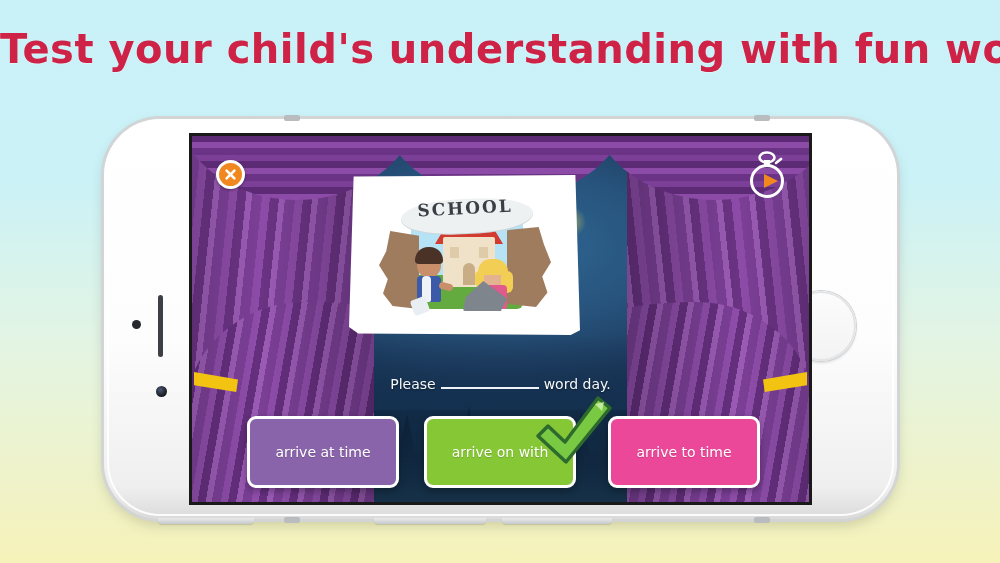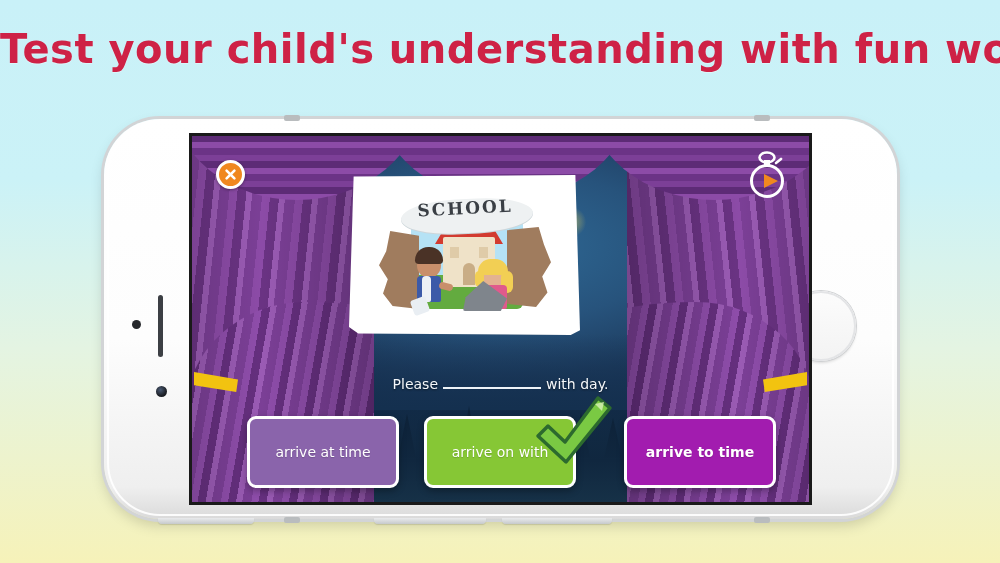--- a/index.html
+++ b/index.html
@@ -189,21 +189,21 @@
   .ans{
     position:absolute; top:8px; width:152px; height:72px;
     border:3px solid #ffffff; border-radius:9px;
     display:flex; align-items:center; justify-content:center;
     color:#ffffff; font-size:14px; font-family:"DejaVu Sans", sans-serif;
     box-shadow:0 3px 7px rgba(0,0,0,.3);
     text-shadow:0 1px 1px rgba(0,0,0,.18);
   }
   .ans-1{ left:55px;  background:#8a64ab; }
   .ans-2{ left:232px; background:#86c735; }
-  .ans-3{ left:432px; background:#a21caf;font-weight:bold; }
+  .ans-3{ left:416px; background:#ec4899; }
 
   .check-mark{ position:absolute; left:340px; top:-16px; width:82px; height:78px; }
 </style>
 </head>
 <body>
 
 <div class="headline">Test your child's understanding with fun word games</div>
 
 <div class="phone">
 
@@ -345,21 +345,21 @@
           <div class="kid-body" style="left:-4px;top:22px;width:44px;height:30px;background:#7f858c;
                clip-path:polygon(46% 0, 100% 58%, 86% 100%, 0 100%, 6% 54%);"></div>
         </div>
 
         <div class="banner"></div>
         <div class="banner-text" style="transform:rotate(-3deg);">SCHOOL</div>
       </div>
     </div>
 
     <div class="prompt">
-      <span>Please</span><span class="blank"></span><span>with day.</span>
+      <span>Please</span><span class="blank"></span><span>word day.</span>
     </div>
 
     <div class="answers">
       <div class="ans ans-1">arrive at time</div>
       <div class="ans ans-2">arrive on with</div>
       <div class="ans ans-3">arrive to time</div>
 
       <svg class="check-mark" viewBox="0 0 82 78">
         <path d="M6 44 L16 34 L33 50 L66 6 L78 16 L34 70 Z" fill="#7ac943" stroke="#2c6a2e" stroke-width="3.5" stroke-linejoin="round"></path>
         <path d="M63 12 L72 10 L70 19 Z" fill="#d4efb0" opacity=".85"></path>

